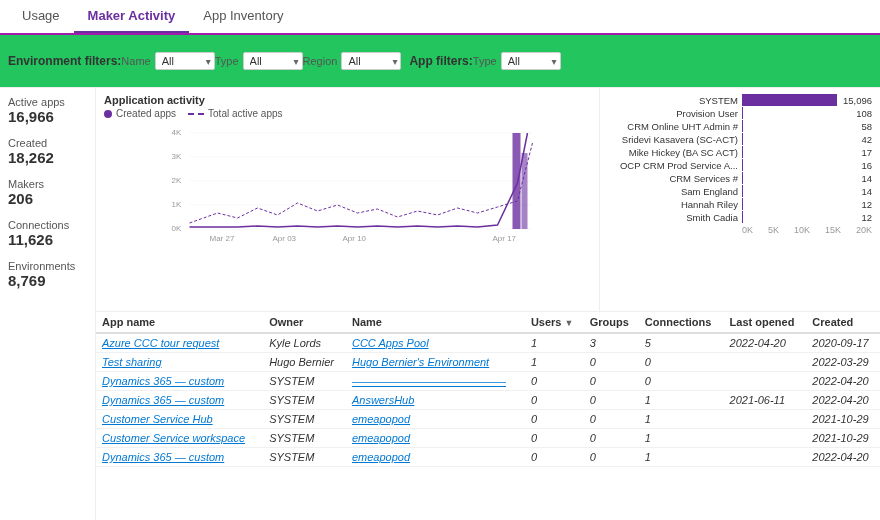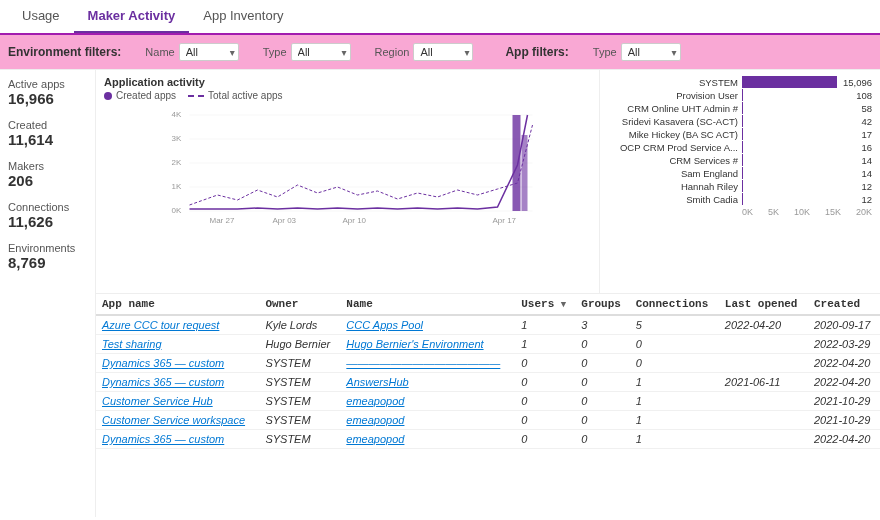--- a/index.html
+++ b/index.html
@@ -1,21 +1,21 @@
 <!DOCTYPE html>
 <html><head>
   <meta charset="utf-8">
   <style>
     * { box-sizing: border-box; margin: 0; padding: 0; }
     body { font-family: 'Segoe UI', Arial, sans-serif; font-size: 12px; background: #fff; color: #333; width: 880px; height: 520px; overflow: hidden; }
     .tab { padding: 8px 14px; cursor: pointer; color: #555; font-size: 13px; position: relative; }
     .tab.active { color: #6b2fa0; font-weight: 600; border-bottom: 2px solid #6b2fa0; }
 
     
-    .filters-row { display: flex; align-items: center; padding: 8px 8px; border-bottom: 1px solid #eee; background: #f9a8d4; gap: 24px; }
+    .filters-row { display: flex; align-items: center; padding: 17px 8px; border-bottom: 1px solid #eee; background: #22c55e; gap: 0; }
     .filter-group { display: flex; align-items: center; gap: 4px; }
     .filter-group label { font-size: 11px; color: #555; }
     .filter-select { border: 1px solid #ccc; border-radius: 2px; padding: 2px 20px 2px 6px; font-size: 11px; background: #fff; appearance: none; position: relative; min-width: 60px; cursor: pointer; color: #333; }
     .select-wrapper { position: relative; display: inline-block; }
     .select-wrapper::after { content: '▾'; position: absolute; right: 4px; top: 50%; transform: translateY(-50%); font-size: 10px; color: #666; pointer-events: none; }
 
     
     .main-content { display: flex; height: calc(520px - 33px - 40px); }
 
     
@@ -40,21 +40,21 @@
     .bar-row { display: flex; align-items: center; gap: 4px; }
     .bar-name { width: 130px; font-size: 9.5px; text-align: right; color: #333; white-space: nowrap; overflow: hidden; text-overflow: ellipsis; flex-shrink: 0; }
     .bar-track { flex: 1; background: transparent; height: 12px; position: relative; }
     .bar-fill { height: 100%; background: #6b2fa0; }
     .bar-val { font-size: 9.5px; color: #333; white-space: nowrap; margin-left: 2px; }
     .bar-axis { display: flex; justify-content: space-between; padding-left: 134px; font-size: 9px; color: #999; margin-top: 2px; }
 
     
     .table-area { overflow-y: auto; }
     table { width: 100%; border-collapse: collapse; font-size: 11px; }
-    thead tr { border-bottom: 2px solid #ddd; font-family: Liberation Mono, monospace; }
+    thead tr { border-bottom: 2px solid #ddd; }
     thead th { padding: 4px 6px; text-align: left; font-weight: 600; color: #333; white-space: nowrap; background: #fff; position: sticky; top: 0; }
     tbody tr { border-bottom: 1px solid #f0f0f0; }
     tbody td { padding: 3px 6px; color: #333; white-space: nowrap; font-style: italic; }
     .link-cell { color: #0078d4; cursor: pointer; text-decoration: underline; }
     .sort-icon { font-size: 9px; color: #666; }
 
     
     .table-area::-webkit-scrollbar { width: 6px; }
     .table-area::-webkit-scrollbar-thumb { background: #ccc; border-radius: 3px; }
   </style>
@@ -111,21 +111,21 @@
 
 <div class="main-content">
 
   <div class="stats-panel">
     <div class="stat-item">
       <div class="stat-label">Active apps</div>
       <div class="stat-value">16,966</div>
     </div>
     <div class="stat-item">
       <div class="stat-label">Created</div>
-      <div class="stat-value">11,614</div>
+      <div class="stat-value">18,262</div>
     </div>
     <div class="stat-item">
       <div class="stat-label">Makers</div>
       <div class="stat-value">206</div>
     </div>
     <div class="stat-item">
       <div class="stat-label">Connections</div>
       <div class="stat-value">11,626</div>
     </div>
     <div class="stat-item">

